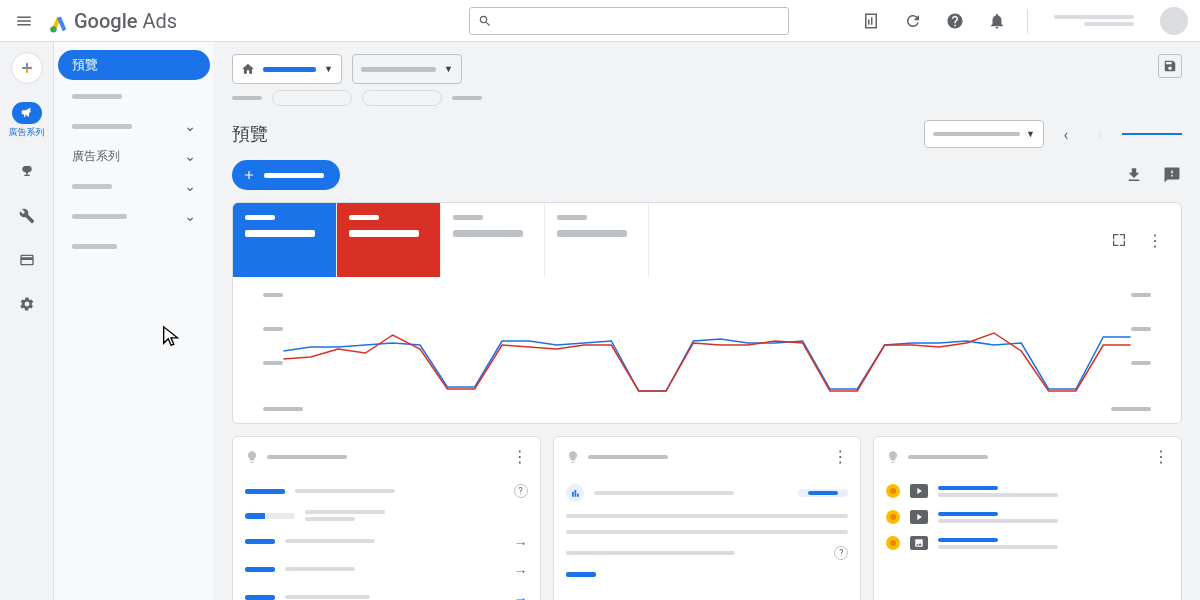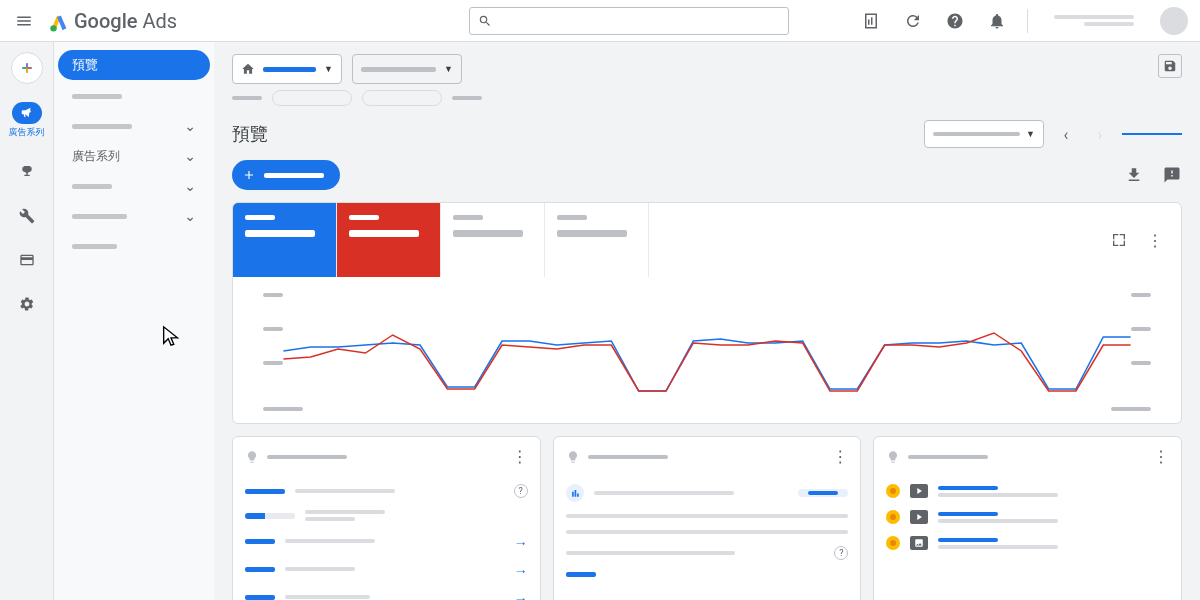--- a/index.html
+++ b/index.html
@@ -1,20 +1,20 @@
 <!DOCTYPE html>
 <html><head>
 <meta charset="utf-8">
 <style>
 * { box-sizing: border-box; margin: 0; padding: 0; }
 body { font-family: 'Google Sans', Roboto, Arial, sans-serif; font-size: 13px; color: #3c4043; background: #fff; overflow: hidden; }
 .header { height: 42px; border-bottom: 1px solid #dadce0; display: flex; align-items: center; padding: 0 12px; gap: 12px; }
 .menu-icon { width: 24px; height: 24px; display: flex; align-items: center; justify-content: center; cursor: pointer; }
 .menu-icon svg { width: 18px; height: 18px; }
-.logo { display: flex; align-items: center; gap: 4px; }
+.logo { display: flex; align-items: flex-end; gap: 4px; }
 .logo-svg { width: 22px; height: 22px; }
 .logo-text { font-size: 20px; color: #5f6368; }
 .logo-text b { font-weight: 500; }
 .search-box { width: 320px; height: 28px; border: 1px solid #bdc1c6; border-radius: 3px; display: flex; align-items: center; padding: 0 8px; margin-left: 280px; }
 .search-box svg { width: 14px; height: 14px; fill: #5f6368; }
 .header-right { margin-left: auto; display: flex; align-items: center; gap: 18px; }
 .header-icon { width: 24px; height: 24px; display: flex; align-items: center; justify-content: center; cursor: pointer; }
 .header-icon svg { width: 18px; height: 18px; fill: #5f6368; }
 .account-info { display: flex; flex-direction: column; gap: 3px; padding: 0 8px; }
 .account-info .line { height: 4px; background: #dadce0; border-radius: 2px; }

